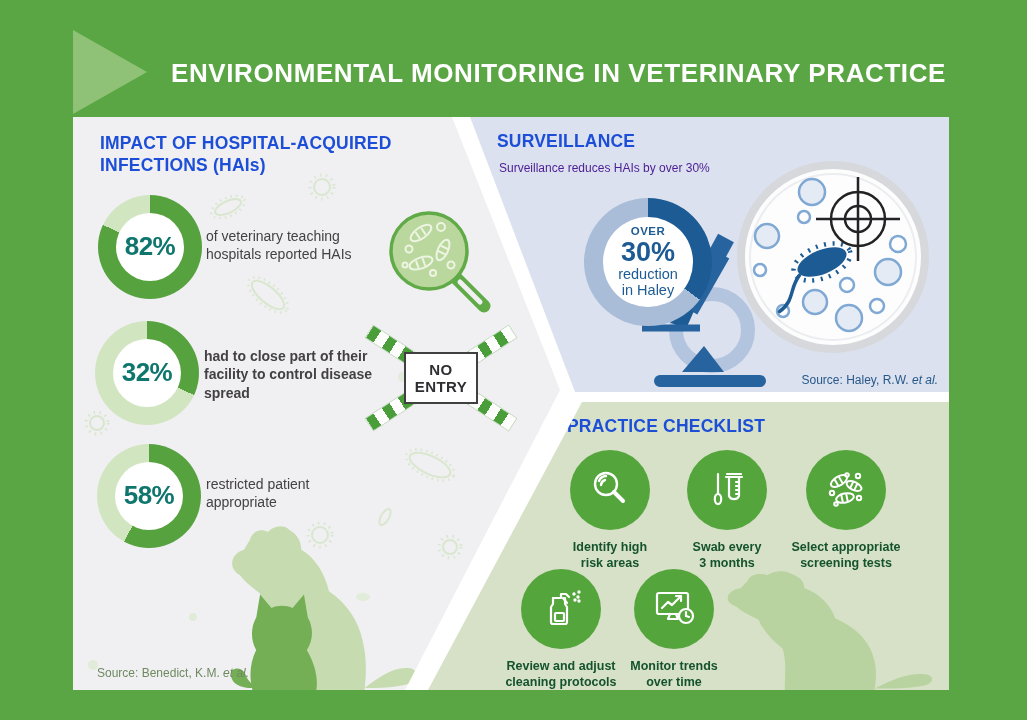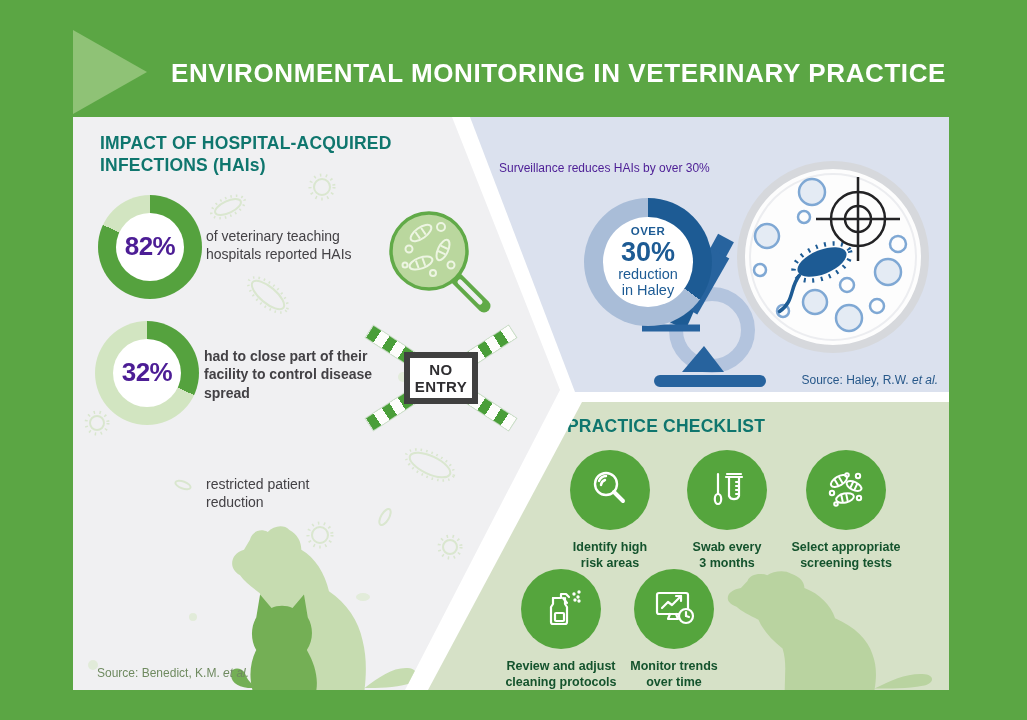--- a/index.html
+++ b/index.html
@@ -19,45 +19,45 @@
   }
   .content{
     position:absolute; left:73px; top:117px; width:876px; height:573px;
     background:#ffffff;
   }
   .panel{position:absolute; inset:0;}
   .panel.gray{ background:#f0f0f2; clip-path:polygon(0 0,379px 0,487px 273px,332px 573px,0 573px); }
   .panel.blue{ background:#dbe1ee; clip-path:polygon(397px 0,876px 0,876px 275px,502px 275px); }
   .panel.greenp{ background:#d6e1c7; clip-path:polygon(509px 285px,876px 285px,876px 573px,355px 573px); }
 
-  .h-dark{ position:absolute; color:#0f766e; font-weight:700; font-size:17.5px; line-height:1.25; letter-spacing:0.2px;}
+  .h-dark{ position:absolute; color:#1d4ed8; font-weight:700; font-size:17.5px; line-height:1.25; letter-spacing:0.2px;}
   .sub{ position:absolute; color:#4c1d95; font-size:12px; }
 
   .donut{ position:absolute; border-radius:50%; }
   .donut .hole{
     position:absolute; left:17%; top:17%; width:66%; height:66%;
     background:#fff; border-radius:50%;
     display:flex; align-items:center; justify-content:center; flex-direction:column;
   }
-  .pct{ color:#4c1d95; font-weight:700; font-size:26px; letter-spacing:-0.5px;}
+  .pct{ color:#0f766e; font-weight:700; font-size:26px; letter-spacing:-0.5px;}
   .donut.bluechart .hole{ left:15%; top:15%; width:70%; height:70%; }
   .bd-line{ color:#1d5b94; text-align:center; line-height:1.1;}
   .bd-over{ font-size:11.5px; font-weight:700; letter-spacing:0.5px;}
   .bd-pct{ font-size:27px; font-weight:800;}
   .bd-sm{ font-size:14.5px; }
 
   .stat-label{ position:absolute; color:#434145; font-size:14px; line-height:1.32;}
 
   .tape{ position:absolute; width:170px; height:14px; left:283px; top:254px;
     background:repeating-linear-gradient(90deg,#4a9e39 0 9px,#fdfdfb 9px 19px);
     box-shadow:0 0 0 1px rgba(74,158,57,.25);
   }
   .no-entry{
     position:absolute; left:331px; top:235px; width:74px; height:52px;
-    background:#fff; border:6px solid #404040; box-sizing:border-box;
+    background:#fff; border:2px solid #404040; box-sizing:border-box;
     display:flex; flex-direction:column; align-items:center; justify-content:center;
     color:#2f2e31; font-weight:800; font-size:15px; line-height:1.15; letter-spacing:0.4px;
   }
   .source{ position:absolute; font-size:12px; }
   .source .etal{ font-style:italic; }
   .src-green{ color:#6f8a60; }
   .src-blue{ color:#27588a; }
 
   .chk-circle{ position:absolute; width:80px; height:80px; border-radius:50%; background:#55a53d;
     display:flex; align-items:center; justify-content:center;}
@@ -168,29 +168,35 @@
       </div>
       <div class="stat-label" style="left:131px;top:230px;width:180px;font-weight:bold;">had to close part of their facility to control disease spread</div>
 
       <div class="tape" style="transform:rotate(33deg);"></div>
       <div class="tape" style="transform:rotate(-33deg);"></div>
       <div class="no-entry">
         <span>NO</span>
         <span>ENTRY</span>
       </div>
 
-      <div class="stat-label" style="left:133px;top:358px;width:150px;">restricted patient reduction</div>
+      <div class="donut" style="left: 24px; top: 327px; width: 104px; height: 104px; background: conic-gradient(rgb(85, 162, 62) 0deg, rgb(85, 162, 62) 58%, rgb(210, 229, 193) 58%, rgb(210, 229, 193) 100%);">
+        <div class="hole">
+            <span class="pct">58%</span>
+          </div>
+      </div>
+      <div class="stat-label" style="left:133px;top:358px;width:150px;">restricted patient appropriate</div>
 
       <div class="source src-green" style="left:24px;top:549px;">
         <span>Source: Benedict, K.M. </span><span class="etal">et al.</span>
       </div>
     </div>
 
     <div class="panel blue">
 
+      <div class="h-dark" style="left:424px;top:14px;">SURVEILLANCE</div>
       <div class="sub" style="left:426px;top:44px;">Surveillance reduces HAIs by over 30%</div>
 
       <svg width="196" height="196" style="position:absolute;left:664px;top:42px;">
         <circle cx="96" cy="98" r="92" fill="#fdfdfd" stroke="#d6d8dc" stroke-width="8"></circle>
         <circle cx="96" cy="98" r="83" fill="none" stroke="#ecedf0" stroke-width="2"></circle>
         <g stroke="#7fa8d4" stroke-width="2.5" fill="none">
           <circle cx="75" cy="33" r="13" fill="rgba(171,196,226,0.30)"></circle>
           <circle cx="67" cy="58" r="6"></circle>
           <circle cx="30" cy="77" r="12" fill="rgba(171,196,226,0.30)"></circle>
           <circle cx="23" cy="111" r="6"></circle>

